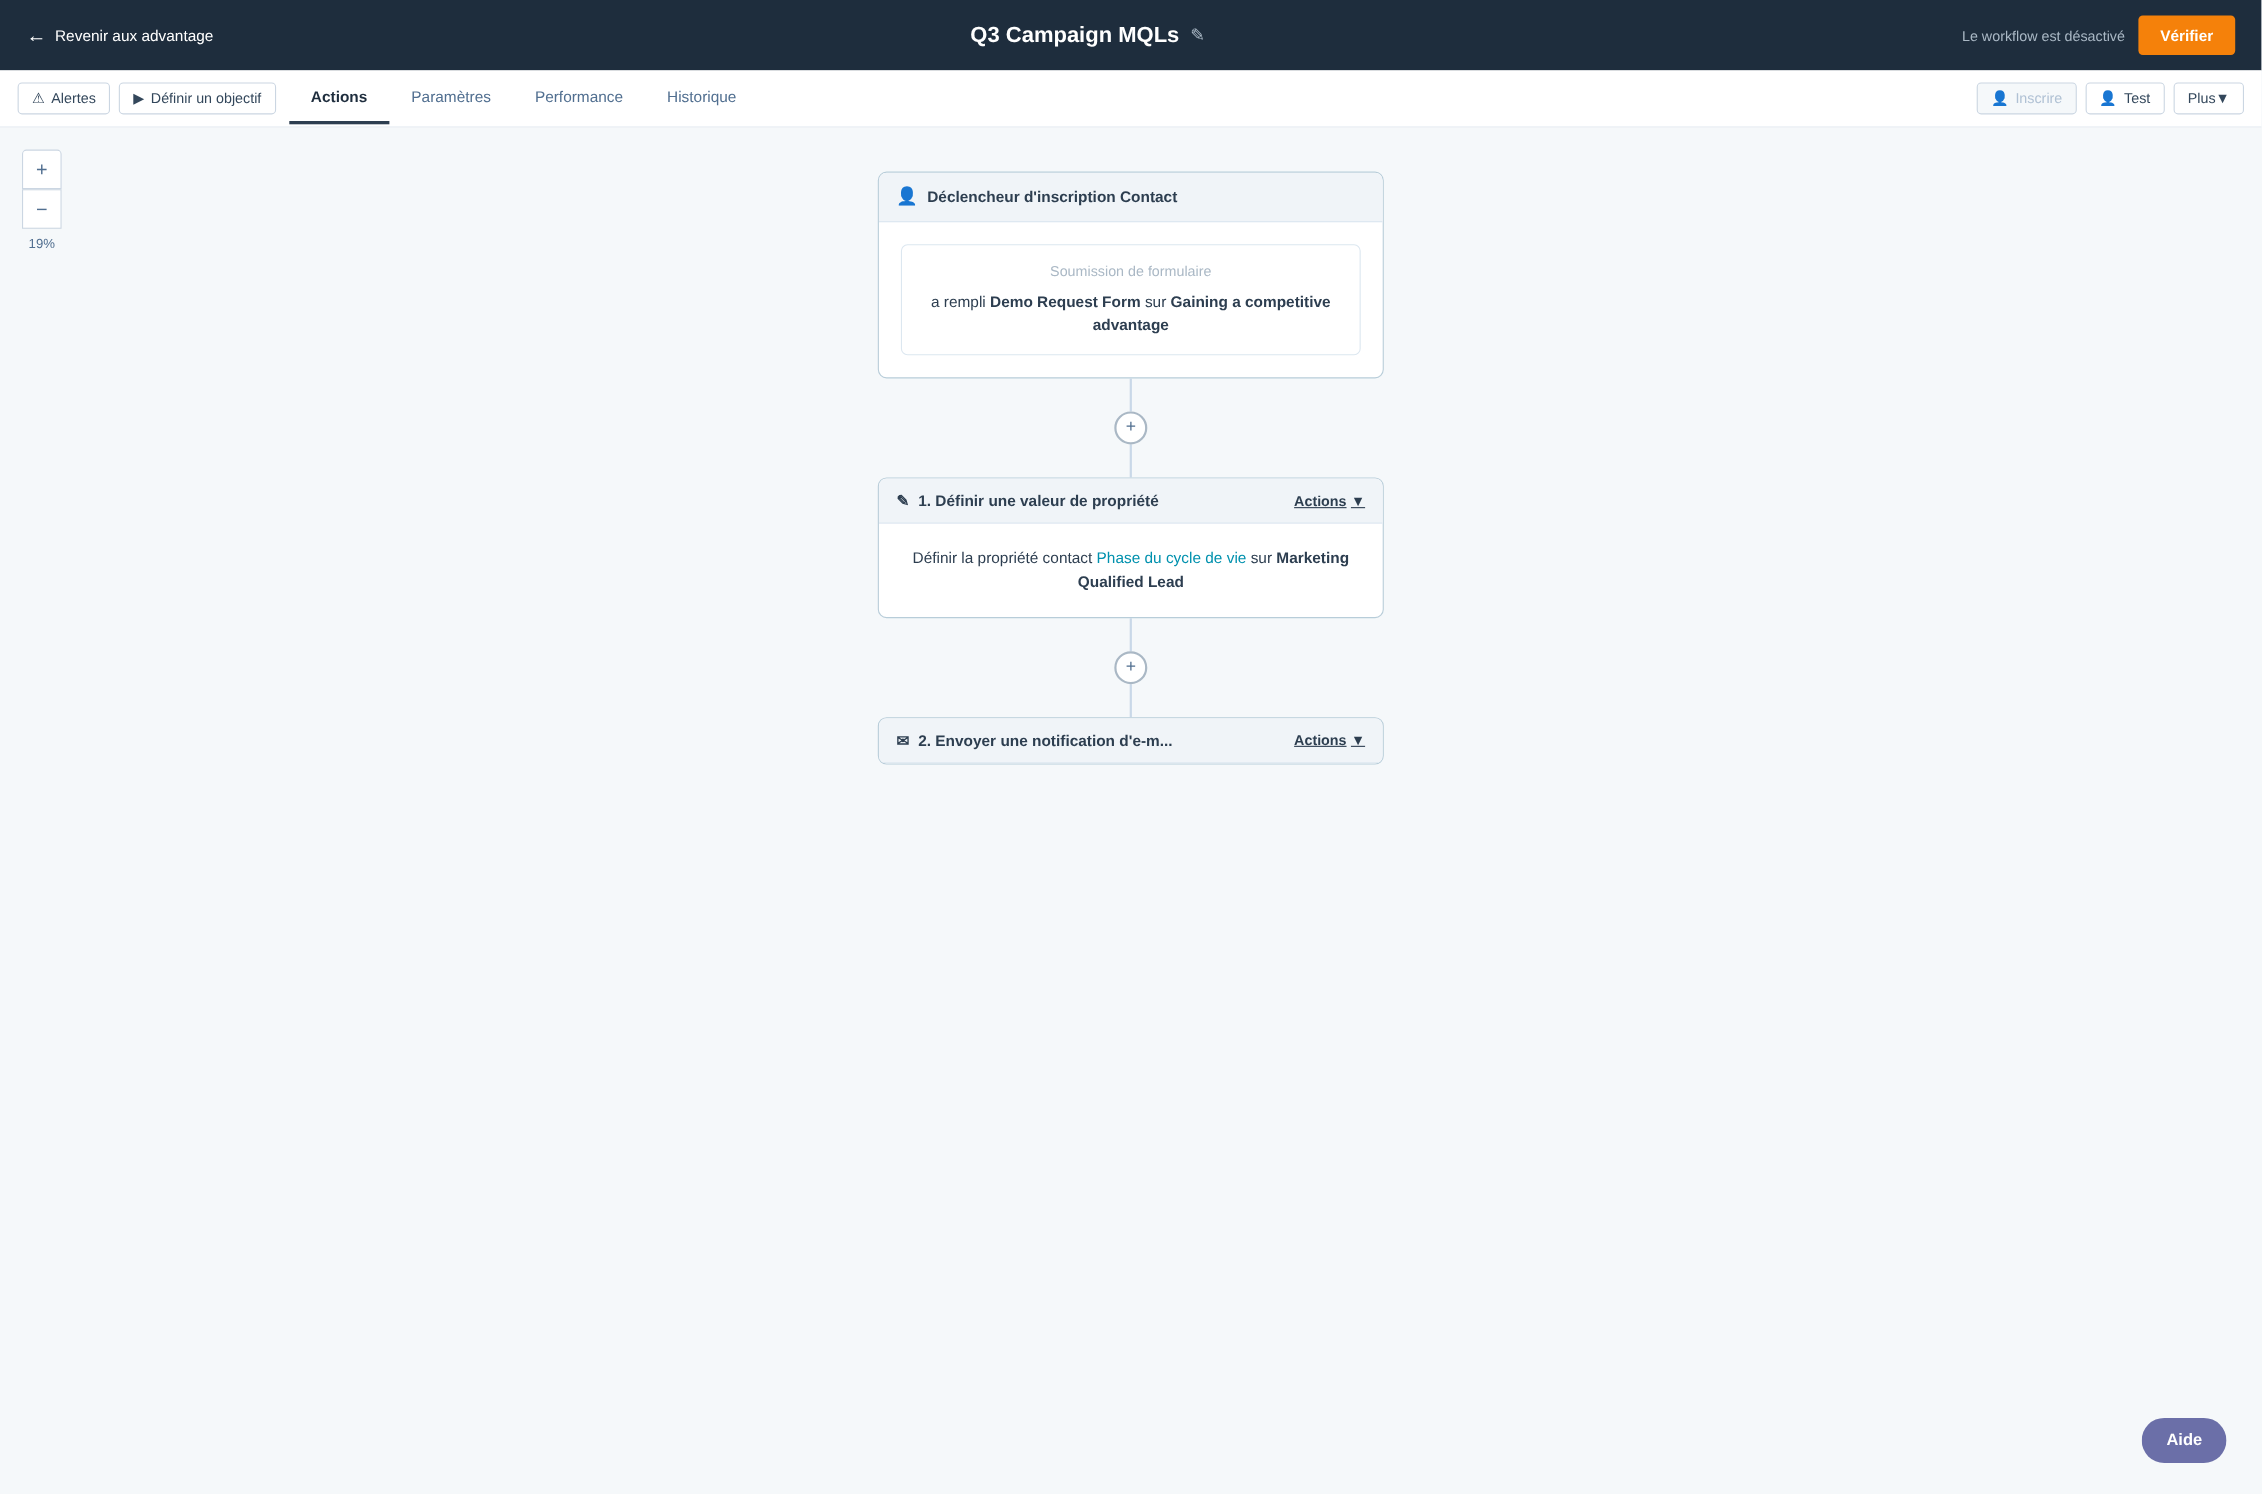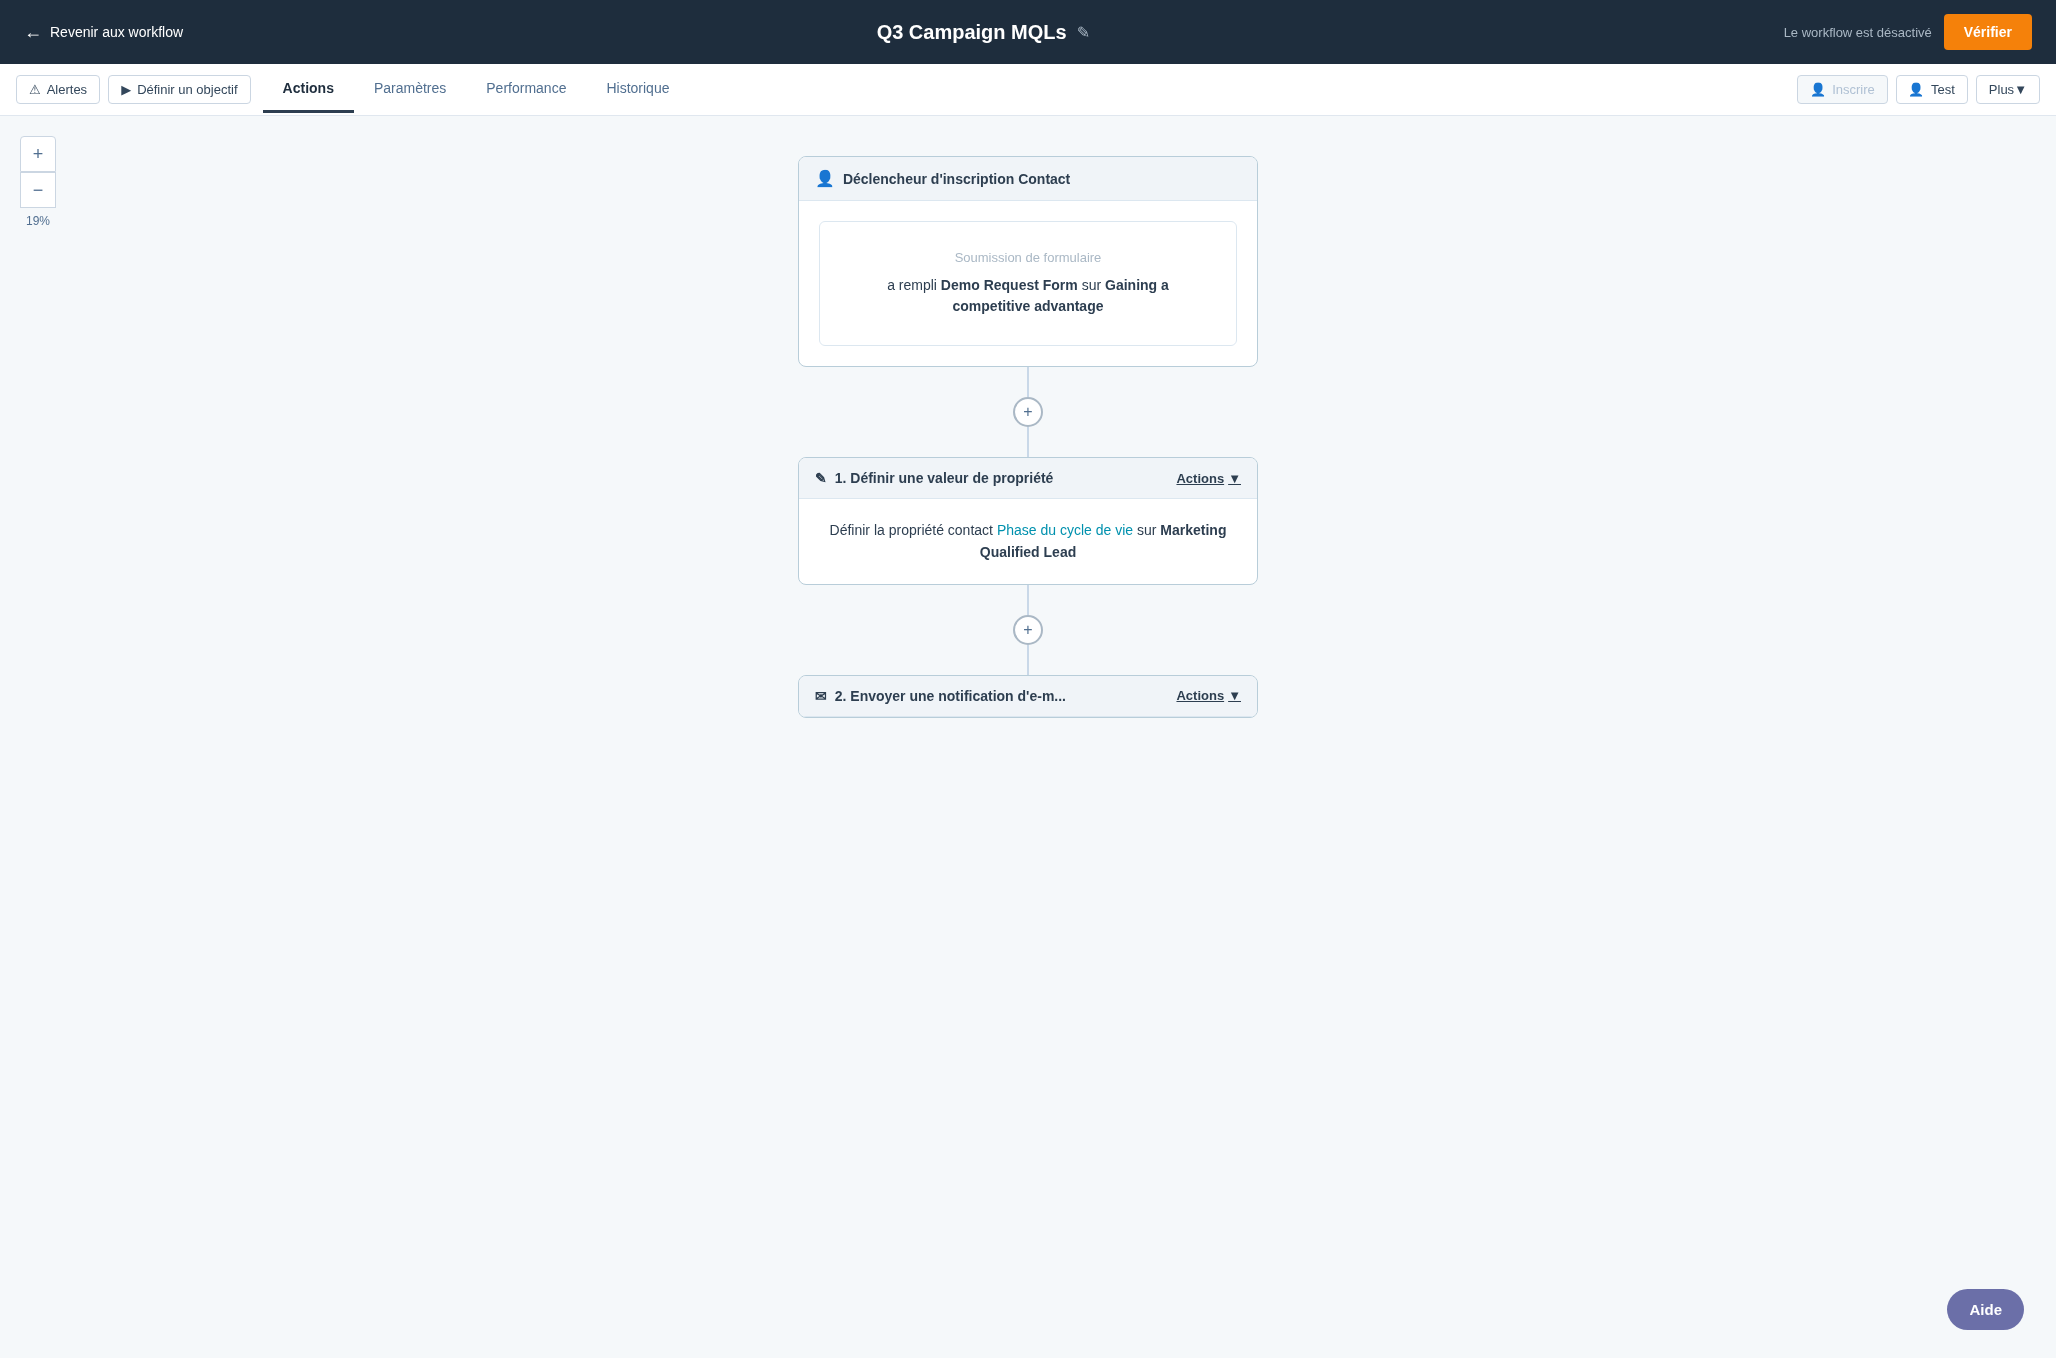--- a/index.html
+++ b/index.html
@@ -247,21 +247,21 @@
     }
     .trigger-icon {
       font-size: 16px;
     }
     .trigger-body {
       padding: 20px;
     }
     .trigger-inner-card {
       border: 1.5px solid #dce7f0;
       border-radius: 6px;
-      padding: 28px;
+      padding: 16px;
       text-align: center;
     }
     .form-submission-label {
       font-size: 13px;
       color: #aab8c5;
       margin-bottom: 10px;
     }
     .trigger-description {
       font-size: 14px;
       color: #2d3e50;
@@ -332,21 +332,21 @@
       cursor: pointer;
       z-index: 100;
     }
   </style>
 </head>
 <body>
 
 <header class="header">
   <div class="back-link">
     <span class="back-arrow">←</span>
-    <span>Revenir aux workflow</span>
+    <span>Revenir aux advantage</span>
   </div>
   <div class="header-center">
     <span class="workflow-title">Q3 Campaign MQLs</span>
     <span class="edit-icon">✎</span>
   </div>
   <div class="header-right">
     <span class="workflow-status">Le workflow est désactivé</span>
     <button class="verify-btn">Vérifier</button>
   </div>
 </header>

